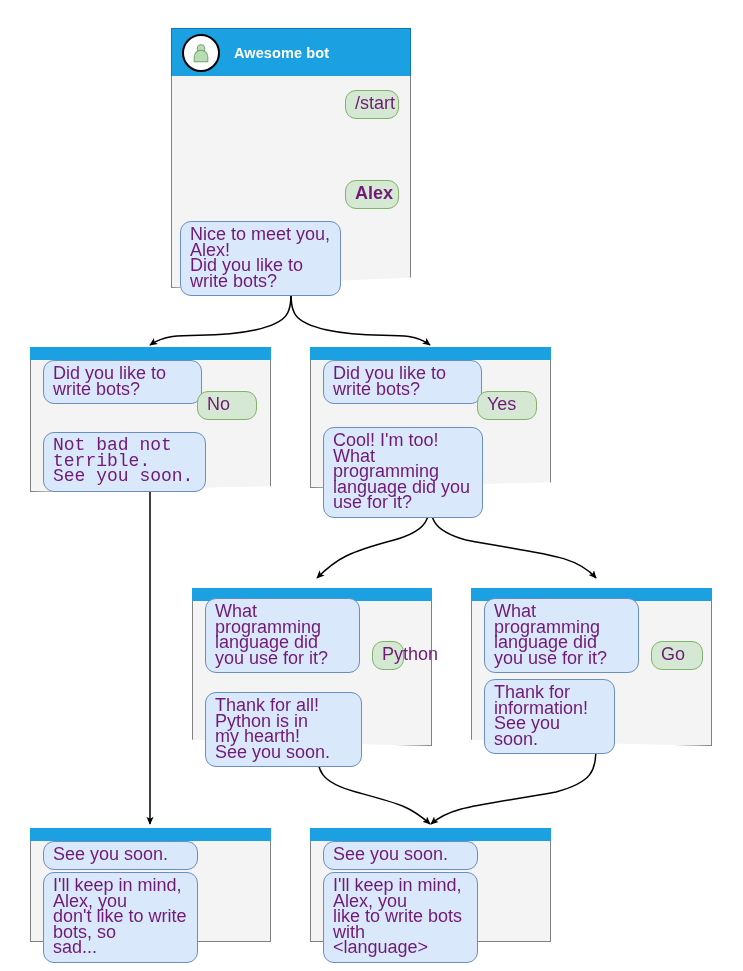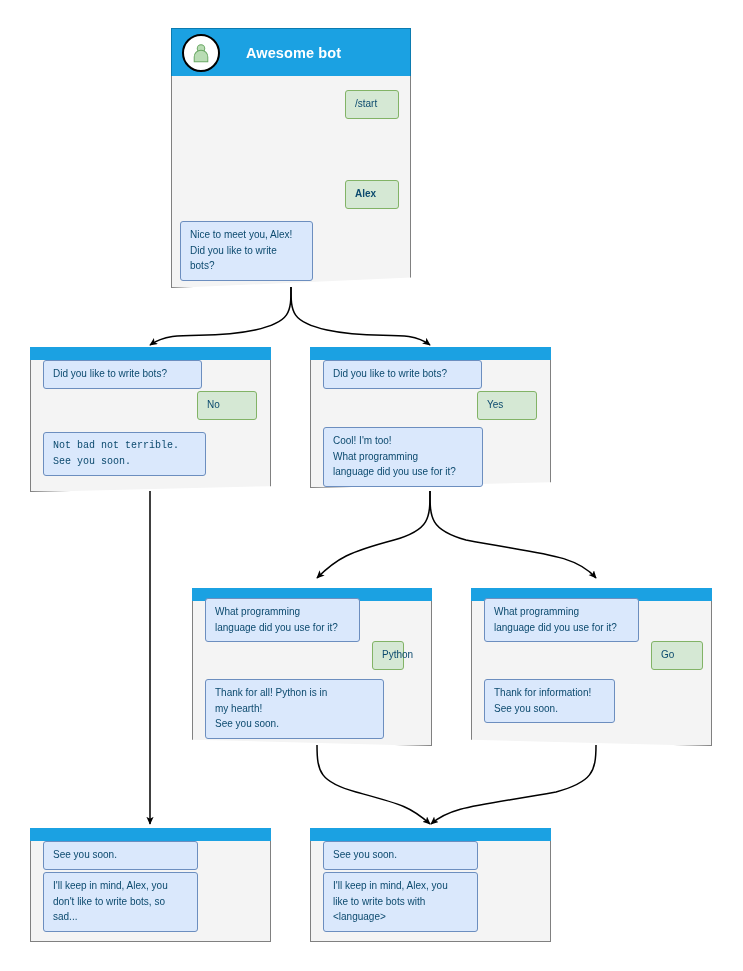--- a/index.html
+++ b/index.html
@@ -88,30 +88,30 @@
     box-sizing: border-box;
     display: flex;
     align-items: center;
     justify-content: center;
     flex: 0 0 auto;
   }
   .bot-title {
     color: #ffffff;
     font-size: 14.5px;
     font-weight: bold;
-    margin-left: 26px;
+    margin-left: 14px;
     letter-spacing: 0.1px;
   }
   .bubble {
     position: absolute;
     box-sizing: border-box;
-    border-radius: 3px;
-    font-size: 10px;
+    border-radius: 11px;
+    font-size: 18px;
     line-height: 15.5px;
-    color: #0c4a6e;
+    color: #701a75;
     padding: 5px 9px 6px 9px;
     white-space: pre-line;
   }
   .bubble.bot {
     background: #dae8fc;
     border: 1px solid #6c8ebf;
   }
   .bubble.user {
     background: #d5e8d4;
     border: 1px solid #82b366;
@@ -156,21 +156,21 @@
           </svg>
         </div>
         <div class="bot-title">Awesome bot</div>
       </div>
 
       <div class="bubble user" style="left:174px; top:62px; width:54px;">/start</div>
 
 
       <div class="bubble user" style="left:174px; top:152px; width:54px;font-weight:bold;">Alex</div>
 
-      <div class="bubble bot" style="left:9px; top:193px; width:133px;">Nice to meet you, Alex!
+      <div class="bubble bot" style="left:9px; top:193px; width:161px;">Nice to meet you, Alex!
 Did you like to write bots?</div>
     </div>
   </div>
 
   <div class="node" style="left:30px; top:347px; width:241px; height:145px;">
     <div class="node-skew skew-down-right"></div>
     <div class="node-inner">
       <div class="titlebar small"></div>
 
       <div class="bubble bot" style="left:13px; top:13px; width:159px;">Did you like to write bots?</div>
@@ -200,21 +200,21 @@
   <div class="node" style="left:192px; top:588px; width:240px; height:158px;">
     <div class="node-skew skew-down-left"></div>
     <div class="node-inner">
       <div class="titlebar small"></div>
 
       <div class="bubble bot" style="left:13px; top:10px; width:155px;">What programming
 language did you use for it?</div>
 
       <div class="bubble user" style="left:180px; top:53px; width:32px;">Python</div>
 
-      <div class="bubble bot" style="left:13px; top:91px; width:179px;">Thank for all! Python is in
+      <div class="bubble bot" style="left:13px; top:104px; width:157px;">Thank for all! Python is in
 my hearth!
 See you soon.</div>
     </div>
   </div>
 
   <div class="node" style="left:471px; top:588px; width:241px; height:158px;">
     <div class="node-skew skew-down-left"></div>
     <div class="node-inner">
       <div class="titlebar small"></div>
 

